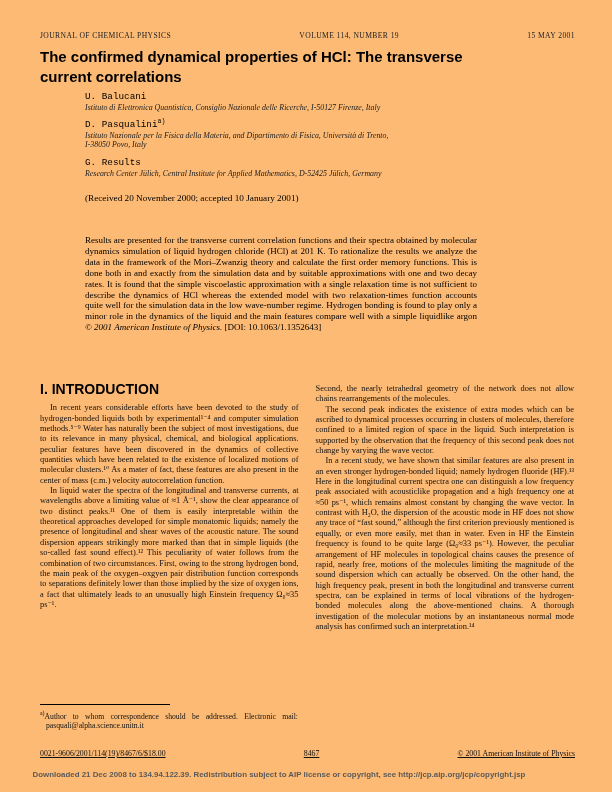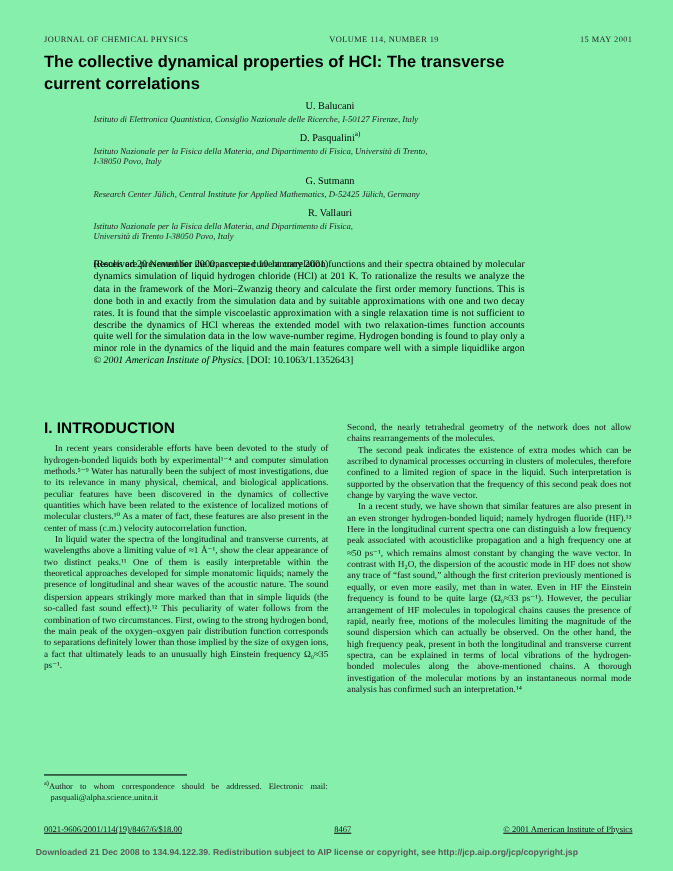--- a/index.html
+++ b/index.html
@@ -4,43 +4,43 @@
 <style>
   * { margin: 0; padding: 0; box-sizing: border-box; }
   html, body { background: #ffffff; }
   body {
     width: 612px; height: 792px;
     font-family: "Liberation Serif", "DejaVu Serif", serif;
     color: #111;
     position: relative;
     overflow: hidden;
   }
-  .page { position: absolute; inset: 0; background: #86efac; }
+  .page { position: absolute; inset: 0; background: #fdba74; }
 
   
   .pg-header {
     position: absolute; top: 31px; left: 40px; right: 37px;
     display: flex; justify-content: space-between;
     font-size: 7.6px; letter-spacing: 0.4px; color: #222;
   }
 
   
   .title {
     position: absolute; top: 47px; left: 40px; width: 500px;
     font-family: "Liberation Sans", "DejaVu Sans", sans-serif;
     font-size: 15px; font-weight: bold; line-height: 19.5px; color: #000;
   }
   .title span { display: block; }
 
   
   .authors-block { position: absolute; top: 88px; left: 85px; width: 430px; }
   .author { margin-bottom: 4px; }
   .author-name {
-    font-family: Liberation Serif, serif;
-    font-size: 9.3px; line-height: 11.5px; color: #000; text-align: center;
+    font-family: Liberation Mono, monospace;
+    font-size: 9.3px; line-height: 11.5px; color: #000;
   }
   .author-name sup { font-size: 6.5px; }
   .affil {
     font-style: italic; font-size: 7.9px; line-height: 9.6px; color: #222;
   }
   .received { margin-top: 15px; font-size: 9.2px; color: #000; }
 
   
   .abstract {
     position: absolute; top: 235px; left: 85px; width: 392px;
@@ -88,42 +88,37 @@
 
 <div class="page">
 
   <div class="pg-header">
     <span>JOURNAL OF CHEMICAL PHYSICS</span>
     <span>VOLUME 114, NUMBER 19</span>
     <span>15 MAY 2001</span>
   </div>
 
   <h1 class="title">
-    <span>The collective dynamical properties of HCl: The transverse</span>
+    <span>The confirmed dynamical properties of HCl: The transverse</span>
     <span>current correlations</span>
   </h1>
 
   <div class="authors-block">
     <div class="author">
       <div class="author-name"><span>U. Balucani</span><sup></sup></div>
       <div class="affil">Istituto di Elettronica Quantistica, Consiglio Nazionale delle Ricerche, I-50127 Firenze, Italy</div>
     </div>
     <div class="author">
       <div class="author-name"><span>D. Pasqualini</span><sup>a)</sup></div>
       <div class="affil">Istituto Nazionale per la Fisica della Materia, and Dipartimento di Fisica, Università di Trento,</div>
       <div class="affil">I-38050 Povo, Italy</div>
     </div>
     <div class="author">
-      <div class="author-name"><span>G. Sutmann</span><sup></sup></div>
+      <div class="author-name"><span>G. Results</span><sup></sup></div>
       <div class="affil">Research Center Jülich, Central Institute for Applied Mathematics, D-52425 Jülich, Germany</div>
-    </div>
-    <div class="author">
-      <div class="author-name"><span>R. Vallauri</span><sup></sup></div>
-      <div class="affil">Istituto Nazionale per la Fisica della Materia, and Dipartimento di Fisica,</div>
-      <div class="affil">Università di Trento I-38050 Povo, Italy</div>
     </div>
     <div class="received">(Received 20 November 2000; accepted 10 January 2001)</div>
   </div>
 
   <div class="abstract">
     <span>Results are presented for the transverse current correlation functions and their spectra obtained by molecular dynamics simulation of liquid hydrogen chloride (HCl) at 201 K. To rationalize the results we analyze the data in the framework of the Mori–Zwanzig theory and calculate the first order memory functions. This is done both in and exactly from the simulation data and by suitable approximations with one and two decay rates. It is found that the simple viscoelastic approximation with a single relaxation time is not sufficient to describe the dynamics of HCl whereas the extended model with two relaxation-times function accounts quite well for the simulation data in the low wave-number regime. Hydrogen bonding is found to play only a minor role in the dynamics of the liquid and the main features compare well with a simple liquidlike argon</span>
     <span class="copyright">© 2001 American Institute of Physics.</span>
     <span>[DOI: 10.1063/1.1352643]</span>
   </div>
 

